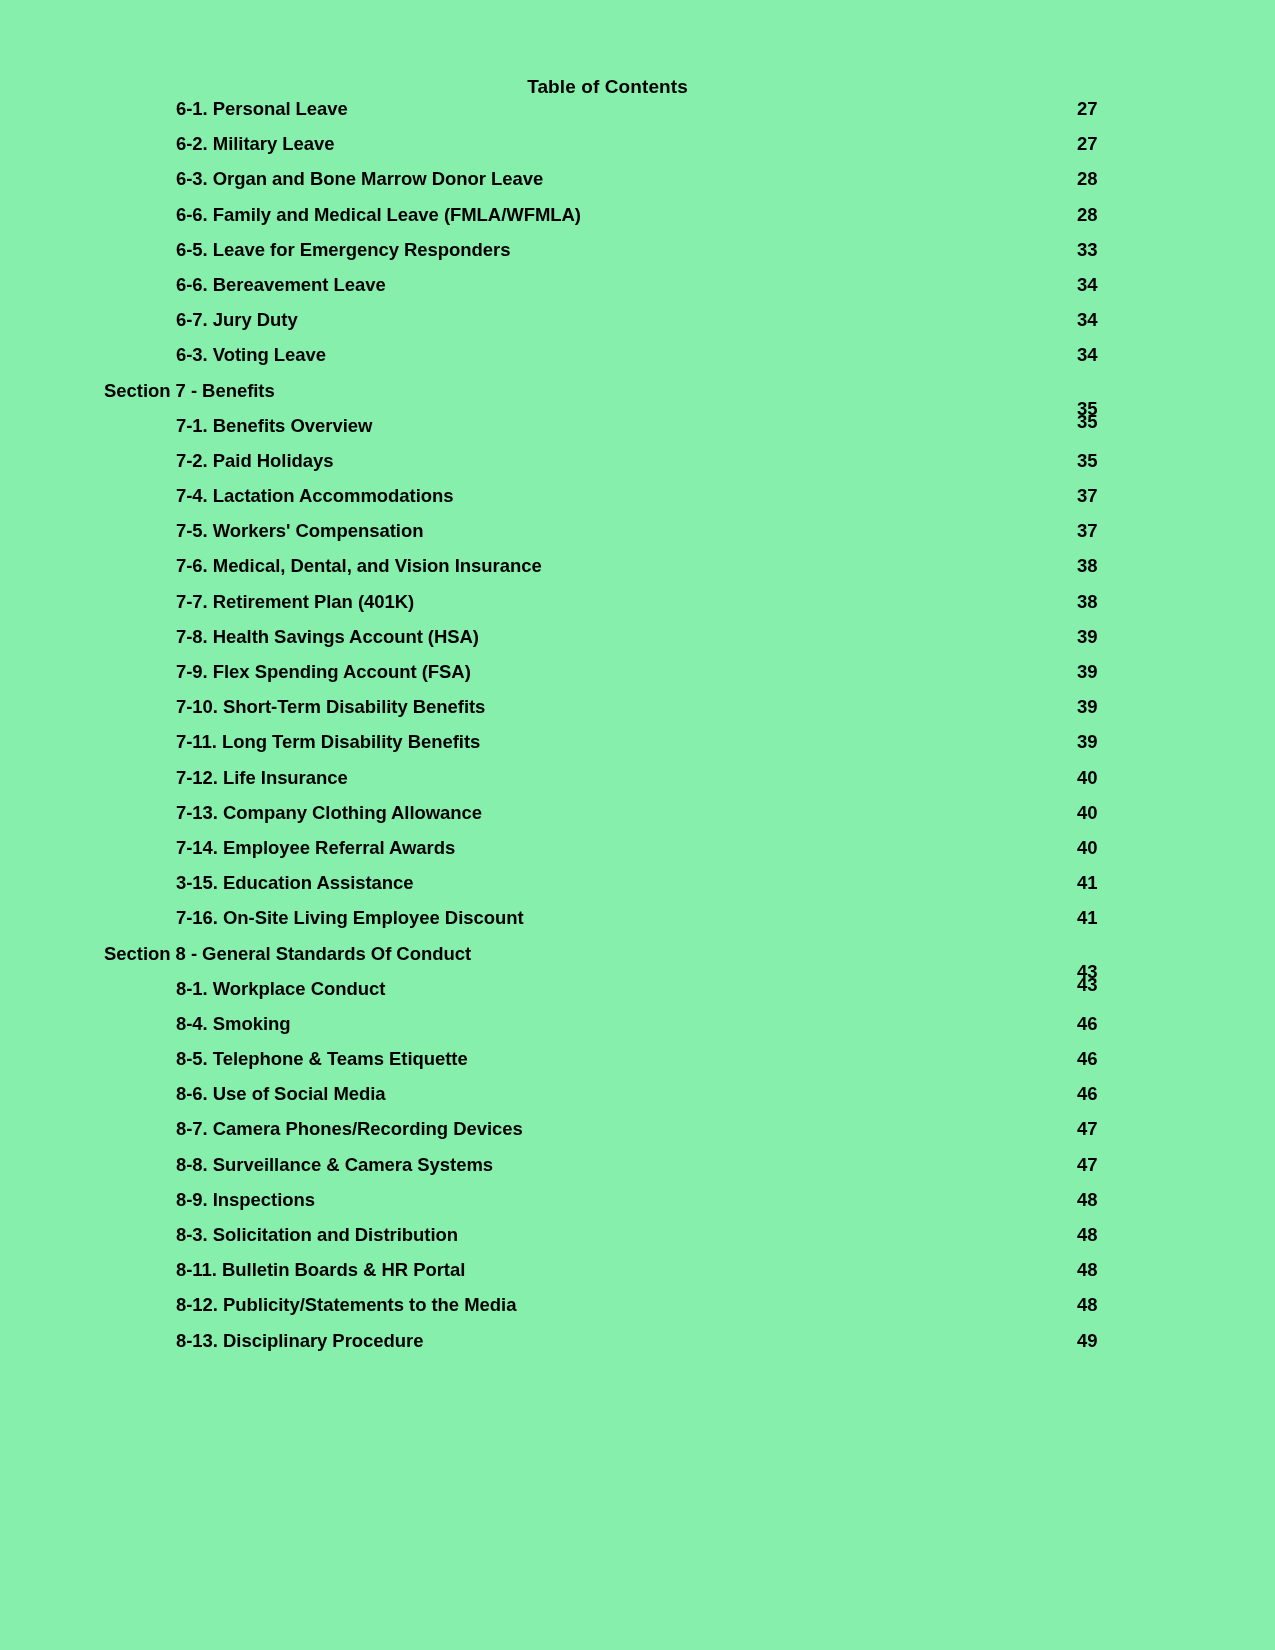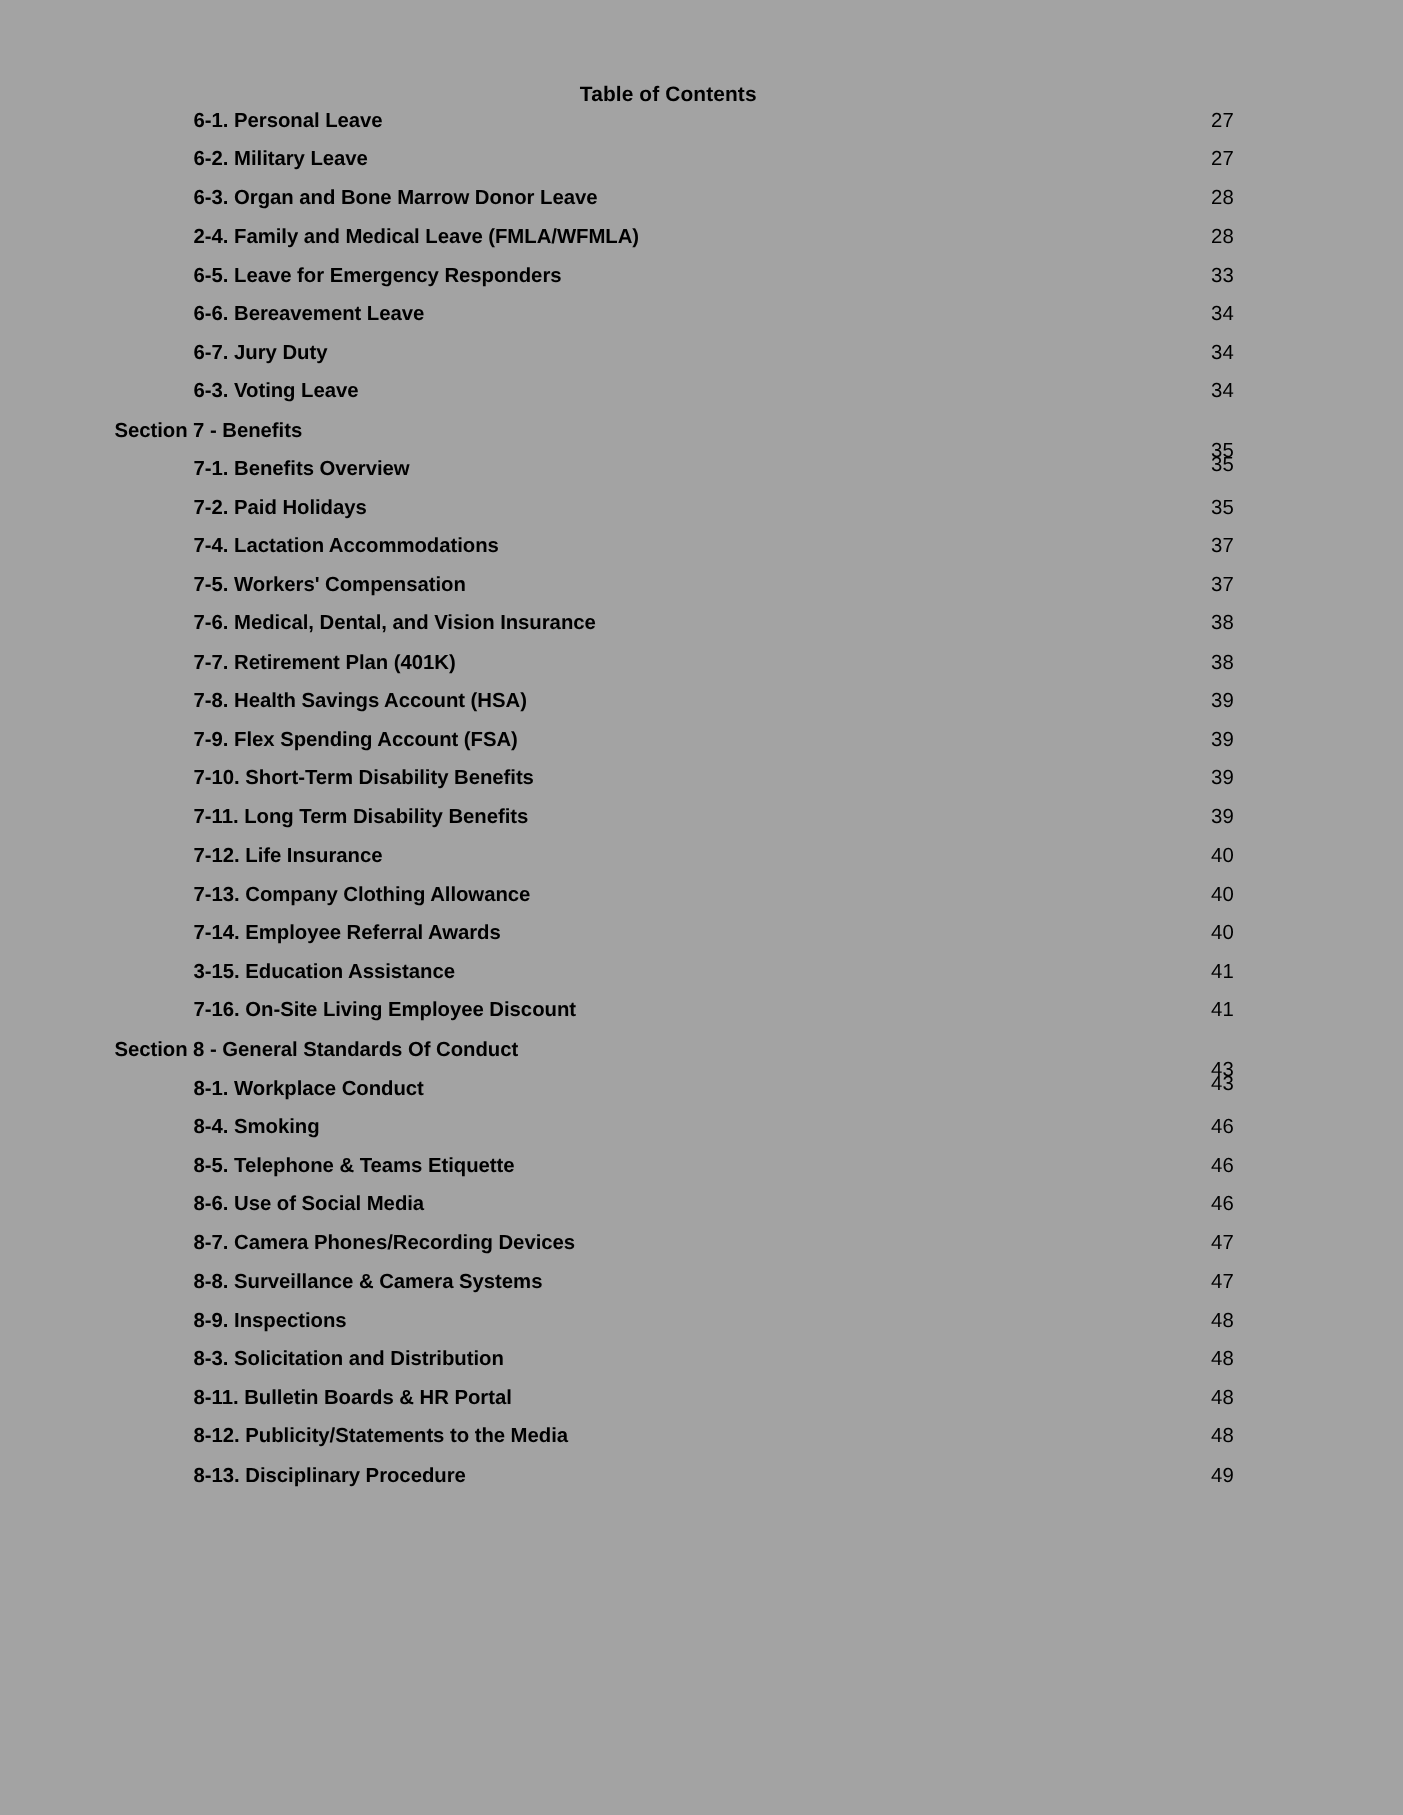--- a/index.html
+++ b/index.html
@@ -8,21 +8,21 @@
     background: #ffffff;
   }
   body {
     font-family: "Liberation Sans", sans-serif;
     color: #000000;
   }
   .page {
     position: relative;
     width: 1275px;
     height: 1650px;
-    background: #a3a3a3;
+    background: #86efac;
     overflow: hidden;
     box-sizing: border-box;
   }
   .doc-title {
     position: absolute;
     top: 76px;
     left: 0;
     width: 1215px;
     text-align: center;
     font-size: 19px;
@@ -47,24 +47,24 @@
     font-size: 18.5px;
     font-weight: bold;
     white-space: nowrap;
     letter-spacing: -0.05px;
   }
   .toc-row.section .entry-label {
     left: 104px;
   }
   .entry-page {
     position: absolute;
-    left: 1101px;
+    left: 1077px;
     top: 0;
     font-size: 18.5px;
-    font-weight: normal;
+    font-weight: bold;
     white-space: nowrap;
   }
   
   .toc-row.section .entry-page {
     top: 18px;
   }
   .toc-row.after-section .entry-page {
     top: -4px;
   }
 </style>
@@ -82,21 +82,21 @@
       </div>
       <div class="toc-row">
         <span class="entry-label">6-2. Military Leave</span>
         <span class="entry-page">27</span>
       </div>
       <div class="toc-row">
         <span class="entry-label">6-3. Organ and Bone Marrow Donor Leave</span>
         <span class="entry-page">28</span>
       </div>
       <div class="toc-row">
-        <span class="entry-label">2-4. Family and Medical Leave (FMLA/WFMLA)</span>
+        <span class="entry-label">6-6. Family and Medical Leave (FMLA/WFMLA)</span>
         <span class="entry-page">28</span>
       </div>
       <div class="toc-row">
         <span class="entry-label">6-5. Leave for Emergency Responders</span>
         <span class="entry-page">33</span>
       </div>
       <div class="toc-row">
         <span class="entry-label">6-6. Bereavement Leave</span>
         <span class="entry-page">34</span>
       </div>

